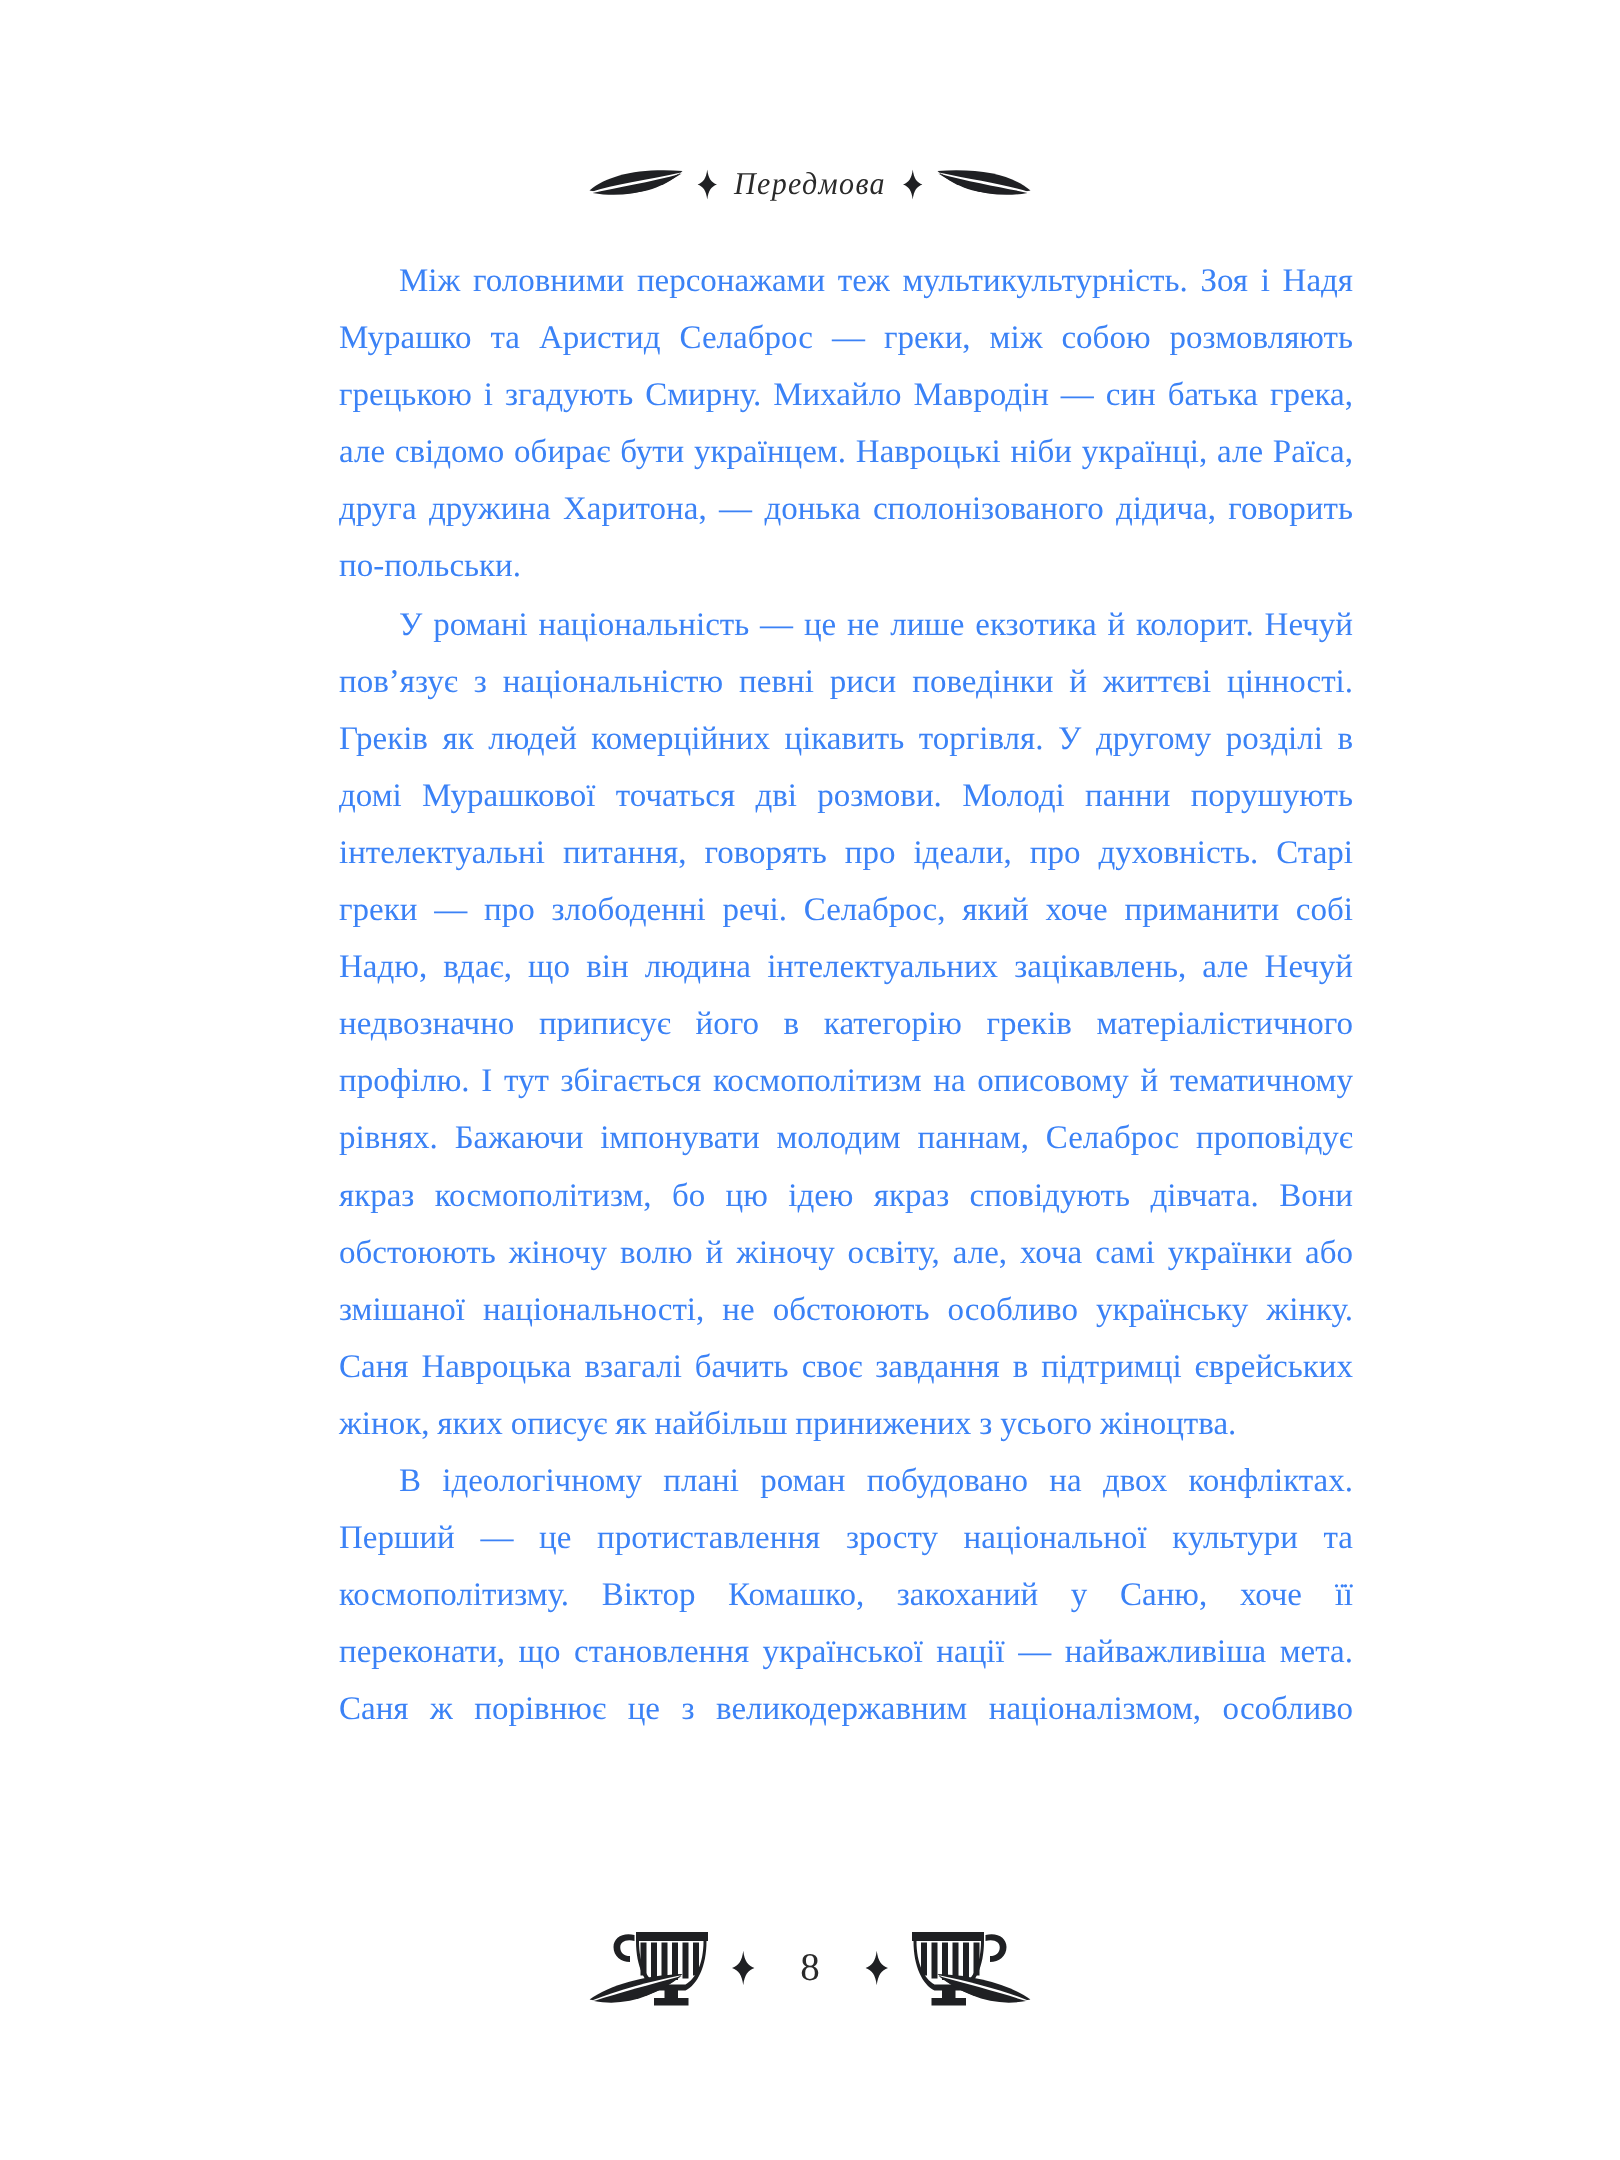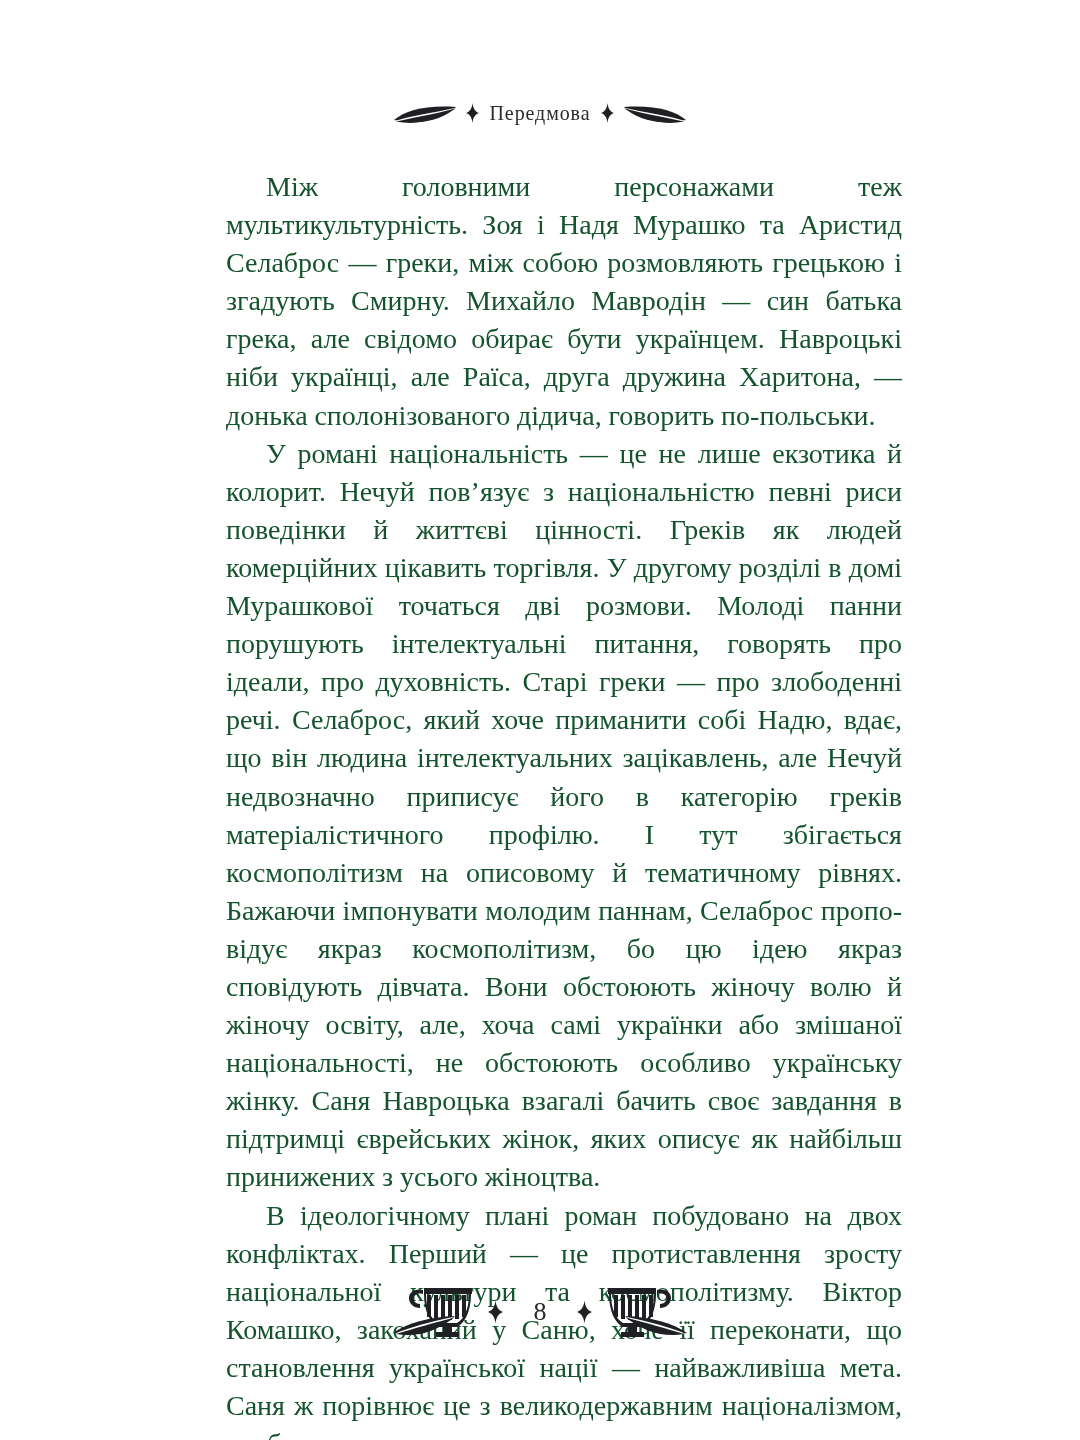--- a/index.html
+++ b/index.html
@@ -24,24 +24,25 @@
     box-sizing: border-box;
   }
 
   
   .running-head {
     position: absolute;
     top: 103px;
     left: 0;
     width: 1080px;
     display: flex;
-    align-items: flex-start;
+    align-items: center;
     justify-content: center;
     gap: 8px;
     height: 40px;
+    font-style: italic;
   }
 
   .leaf {
     display: block;
     width: 66px;
     height: 26px;
   }
   .leaf svg { display: block; width: 66px; height: 26px; }
 
   .diamond {
@@ -65,26 +66,26 @@
   
   .textblock {
     position: absolute;
     top: 168px;
     left: 226px;
     width: 676px;
   }
 
   .para {
     margin: 0;
-    font-size: 28px;
+    font-size: 22px;
     line-height: 38.1px;
     text-align: justify;
     text-justify: inter-word;
     text-indent: 40px;
-    color: #14532d;
+    color: #3b82f6;
     hyphens: manual;
     word-spacing: -0.2px;
   }
   .para.last-clipped {
     text-align-last: justify;
   }
 
   
   .footer {
     position: absolute;

